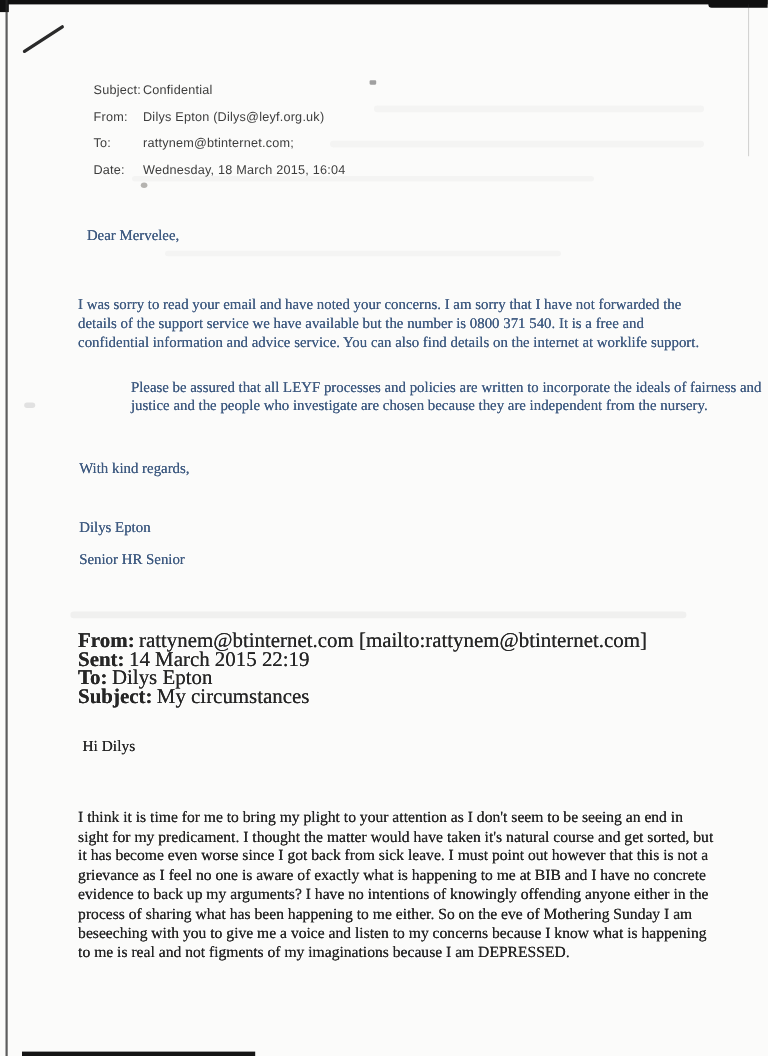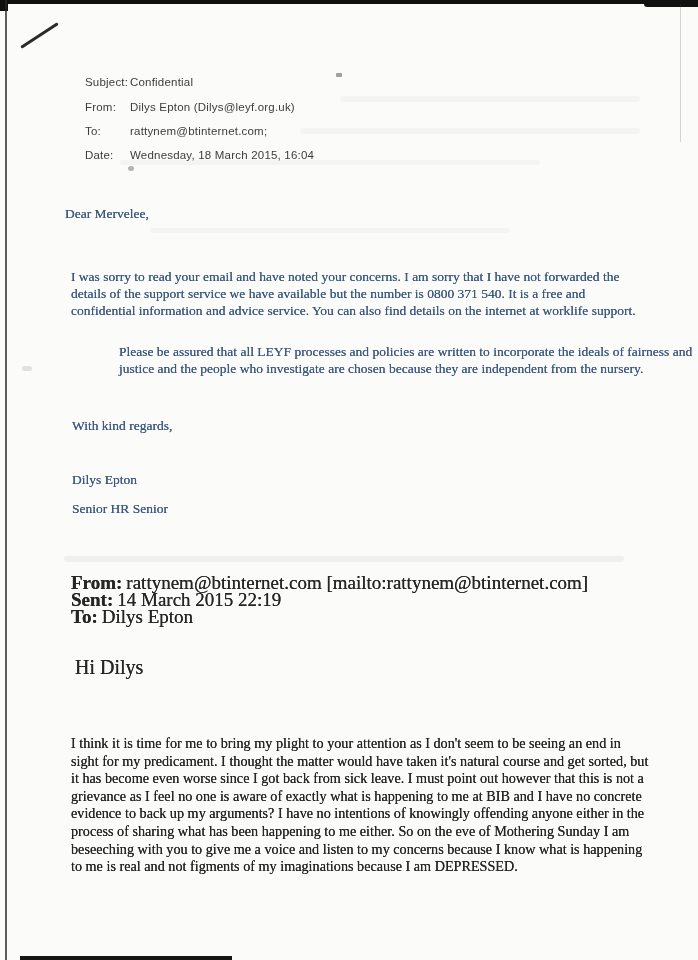--- a/index.html
+++ b/index.html
@@ -40,32 +40,32 @@
   }
   .hrow { height:24.4px; display:flex; align-items:center; }
   .hlabel { width:45px; flex:0 0 45px; }
 
   
   .reply-text {
     color:var(--reply-text,#3e5a80);
     font-size:13.5px; line-height:17px;
     text-shadow:0 0 .3px currentColor;
   }
-  .greeting1 { left:65px; top:205px;text-align:right; }
+  .greeting1 { left:79px; top:205px;text-align:right; }
   .para1     { left:71px; top:268px; width:576px; }
   .para2     { left:71px; top:343px; width:576px;margin-left:48px; }
   .closing   { left:72px; top:417px; }
   .sig-name  { left:72px; top:471px; }
   .sig-title { left:72px; top:500px; }
 
   
   .quoted-text { color:var(--quoted-text,#262626); text-shadow:0 0 .3px currentColor; }
   .quoted-headers { left:71px; top:574px; font-size:19px; line-height:17px; }
   .qlabel { font-weight:bold; margin-right:4px; }
-  .greeting2 { left:75px; top:656px; font-size:20px; }
+  .greeting2 { left:75px; top:672px; font-size:14px; }
   .body2 { left:71px; top:735px; width:580px; font-size:14.2px; line-height:17.6px; }
 </style>
 </head>
 <body>
 
 <div class="abs scan-top"></div>
 <div class="abs scan-top-right"></div>
 <div class="abs scan-corner"></div>
 <div class="abs scan-left"></div>
 <div class="abs scan-bottom"></div>
@@ -109,16 +109,19 @@
 <div class="abs quoted-text quoted-headers">
   <div>
     <span class="qlabel">From:</span><span>rattynem@btinternet.com [mailto:rattynem@btinternet.com]</span>
   </div>
   <div>
     <span class="qlabel">Sent:</span><span>14 March 2015 22:19</span>
   </div>
   <div>
     <span class="qlabel">To:</span><span>Dilys Epton</span>
   </div>
+  <div>
+    <span class="qlabel">Subject:</span><span>My circumstances</span>
+  </div>
 </div>
 
 <div class="abs quoted-text greeting2">Hi Dilys</div>
 <div class="abs quoted-text body2">I think it is time for me to bring my plight to your attention as I don't seem to be seeing an end in sight for my predicament. I thought the matter would have taken it's natural course and get sorted, but it has become even worse since I got back from sick leave. I must point out however that this is not a grievance as I feel no one is aware of exactly what is happening to me at BIB and I have no concrete evidence to back up my arguments? I have no intentions of knowingly offending anyone either in the process of sharing what has been happening to me either. So on the eve of Mothering Sunday I am beseeching with you to give me a voice and listen to my concerns because I know what is happening to me is real and not figments of my imaginations because I am DEPRESSED.</div>
 
 </body></html>

